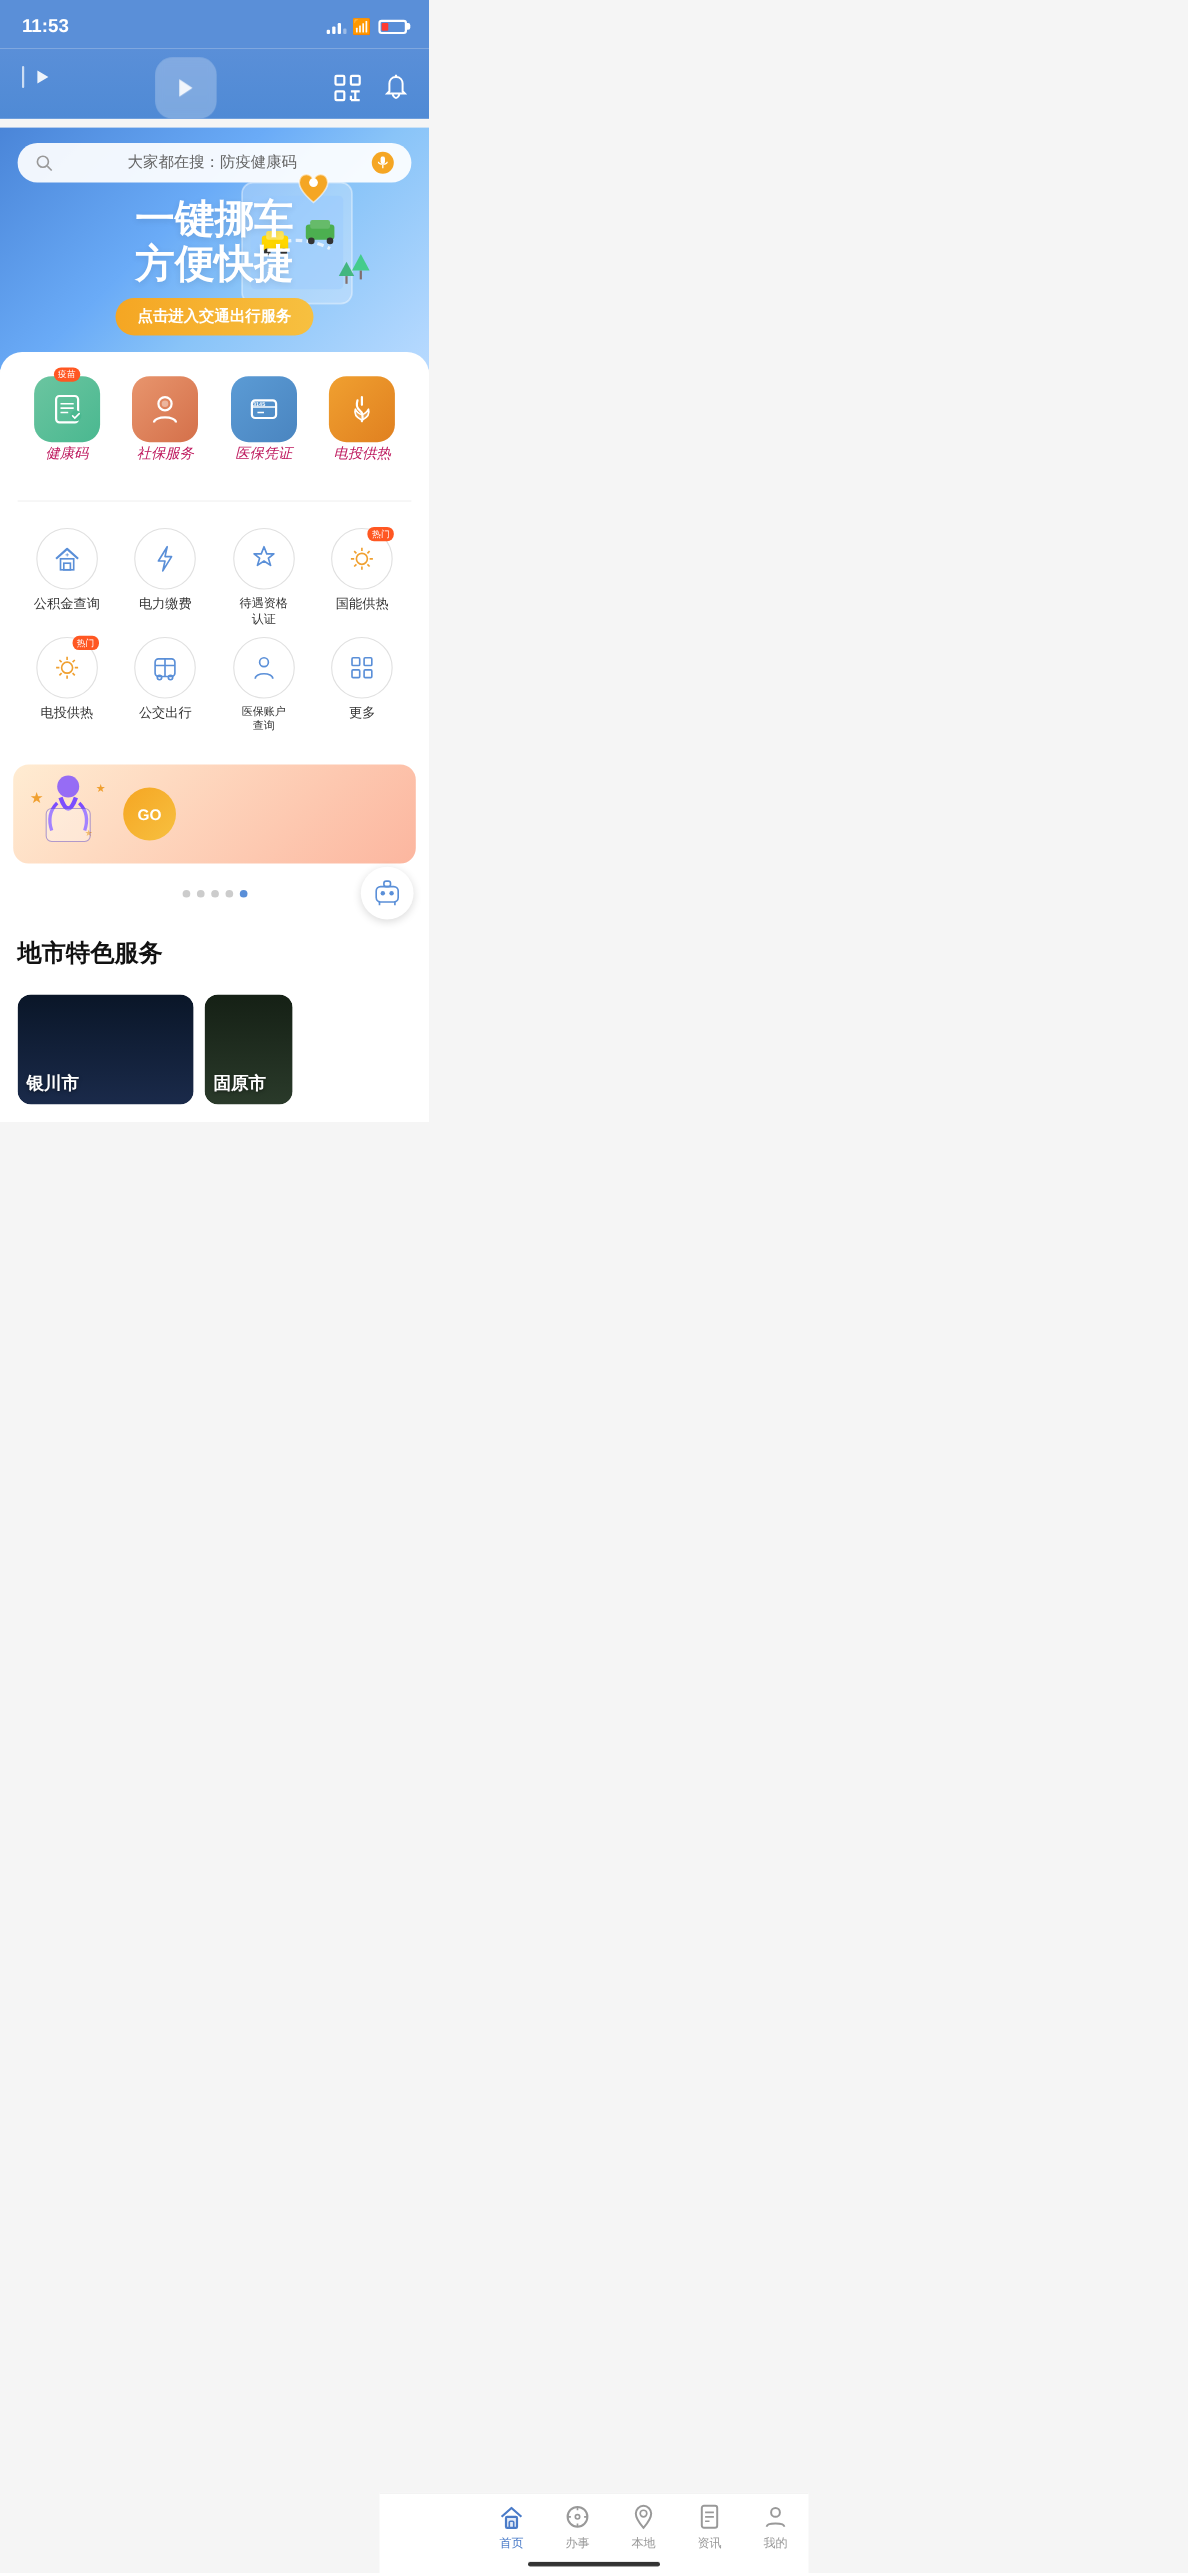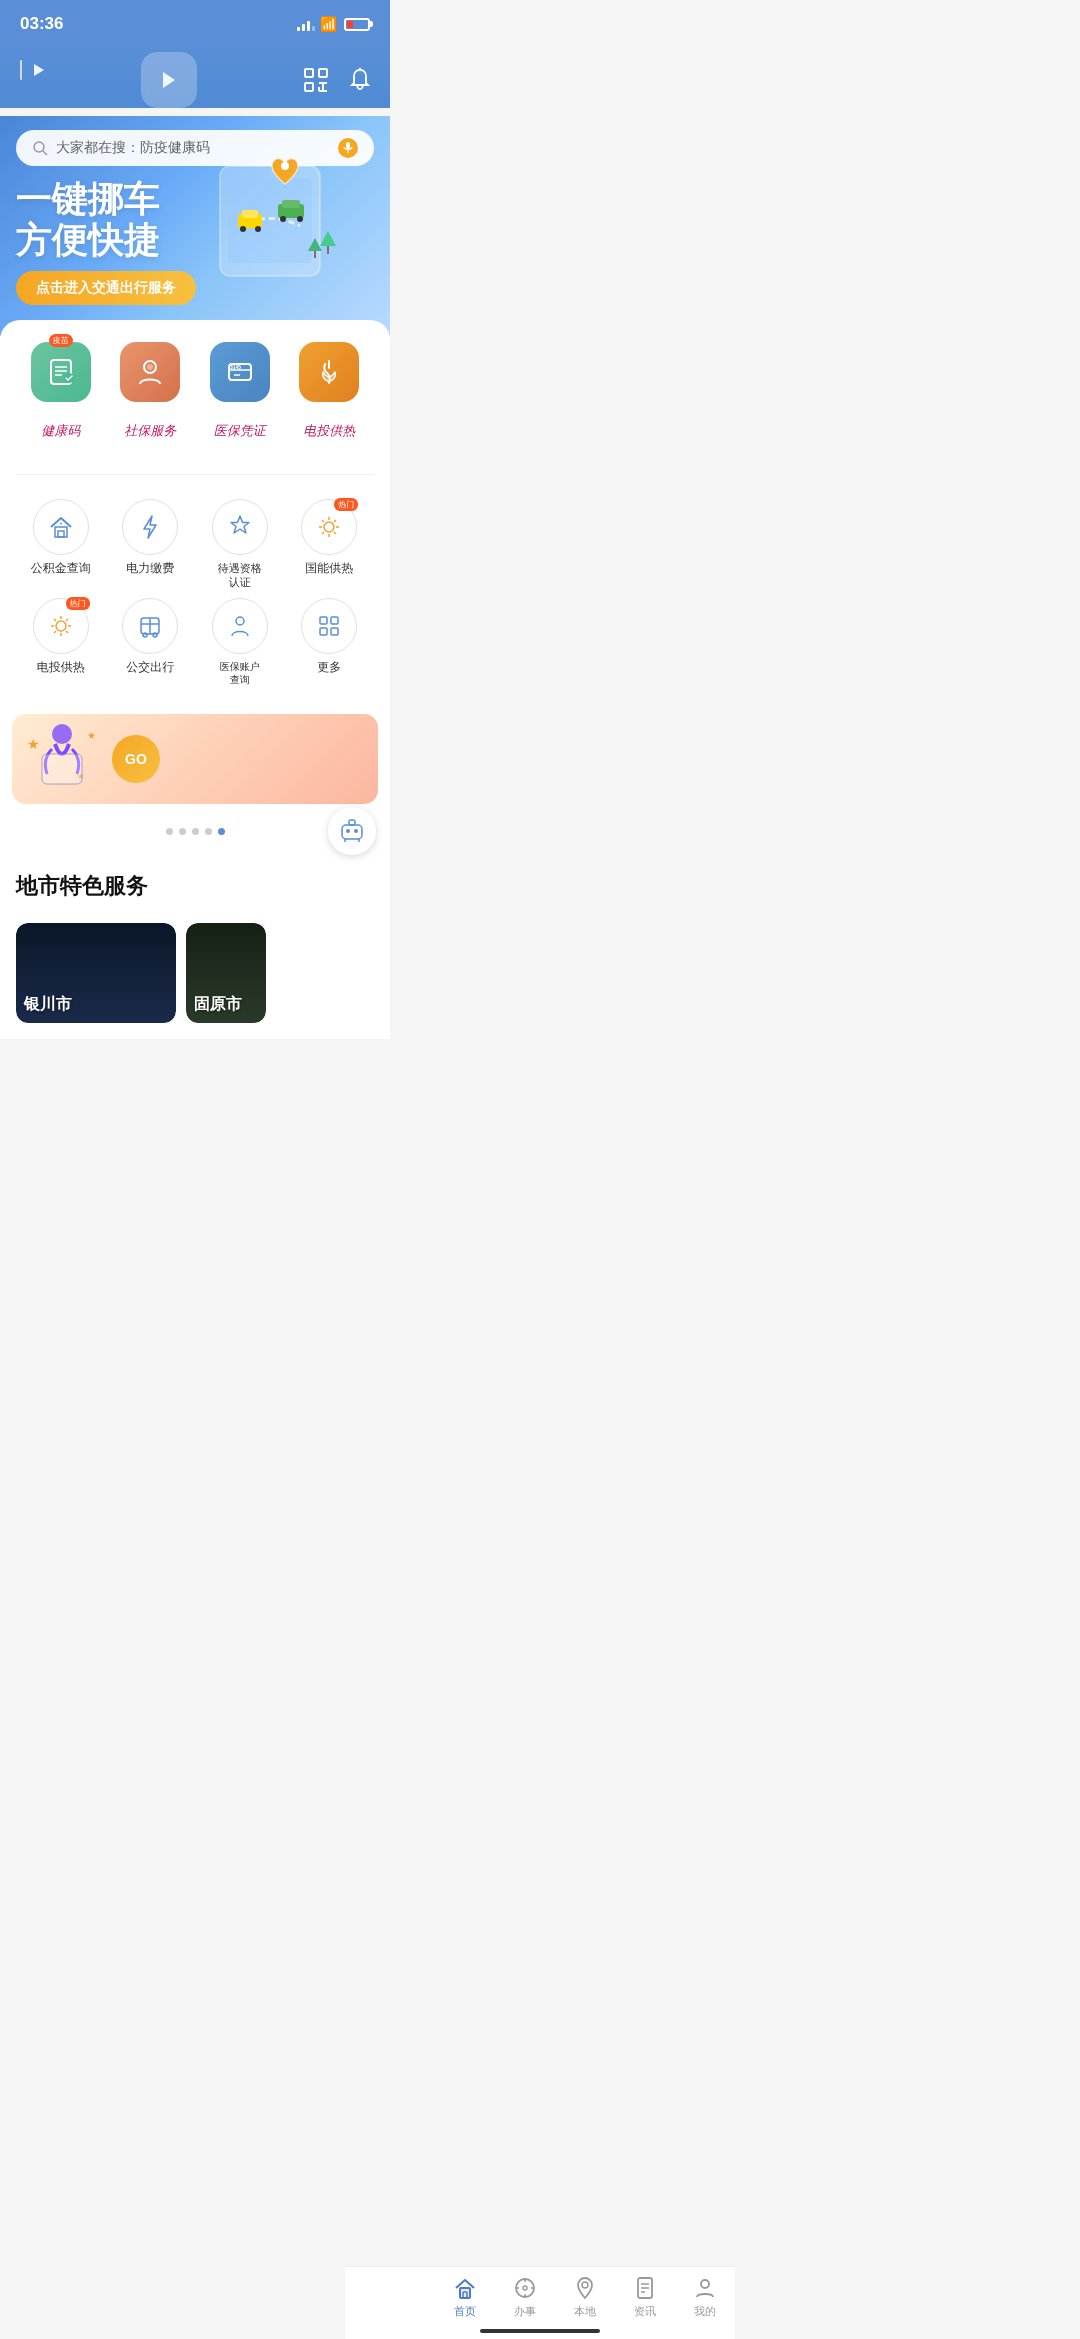--- a/index.html
+++ b/index.html
@@ -88,20 +88,21 @@
       gap: 16px;
     }
 
     
     .hero-banner {
       background: linear-gradient(135deg, #4a85d8 0%, #6aabf7 40%, #89c4f8 60%, #b8daff 100%);
       position: relative;
       height: 220px;
       overflow: hidden;
       padding: 14px 16px 0;
+      text-align: center;
     }
     .search-bar {
       background: rgba(255,255,255,0.92);
       border-radius: 22px;
       padding: 8px 16px;
       display: flex;
       align-items: center;
       gap: 8px;
       margin-bottom: 12px;
     }
@@ -134,21 +135,21 @@
     .quick-icons-row {
       display: flex;
       justify-content: space-around;
       padding: 0 8px;
       margin-bottom: 16px;
     }
     .quick-icon-item {
       display: flex;
       flex-direction: column;
       align-items: center;
-      gap: 20px;
+      gap: 1px;
       width: 80px;
     }
     .quick-icon-circle {
       width: 60px;
       height: 60px;
       border-radius: 16px;
       display: flex;
       align-items: center;
       justify-content: center;
       position: relative;
@@ -377,21 +378,21 @@
     .scroll-content {
       padding-bottom: 80px;
     }
   </style>
 </head>
 <body>
 
 <div style="width:390px; margin:0 auto; background:#f5f5f5; position:relative;">
 
   <div class="status-bar">
-    <span class="status-time">03:36</span>
+    <span class="status-time">11:53</span>
     <div class="status-icons">
       <div class="signal-bars">
         <div class="signal-bar" style="height:4px"></div>
         <div class="signal-bar" style="height:7px"></div>
         <div class="signal-bar" style="height:10px"></div>
         <div class="signal-bar" style="height:5px; opacity:0.4"></div>
       </div>
       <span style="color:#fff; font-size:14px;">📶</span>
       <div class="battery-icon">
         <div class="battery-fill"></div>

